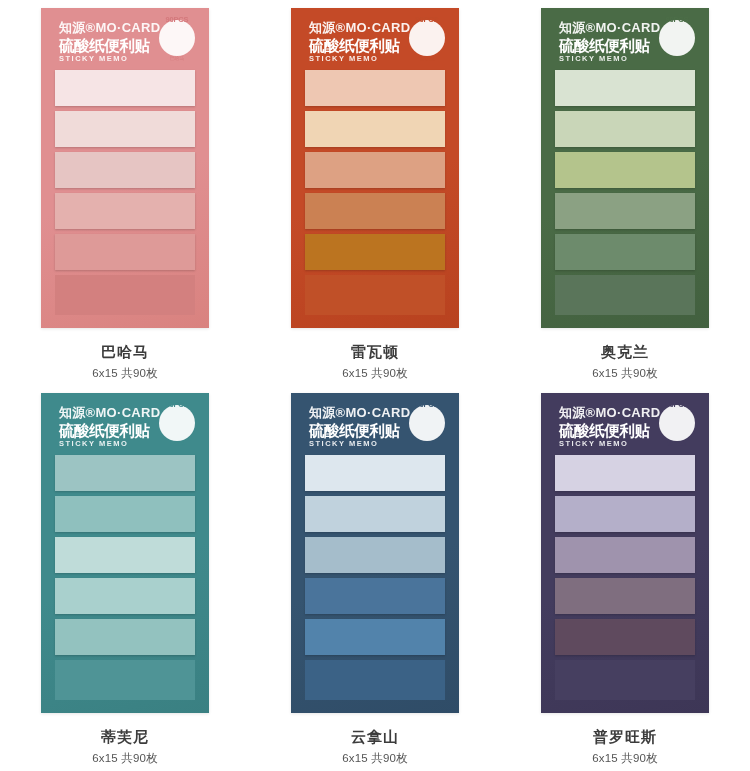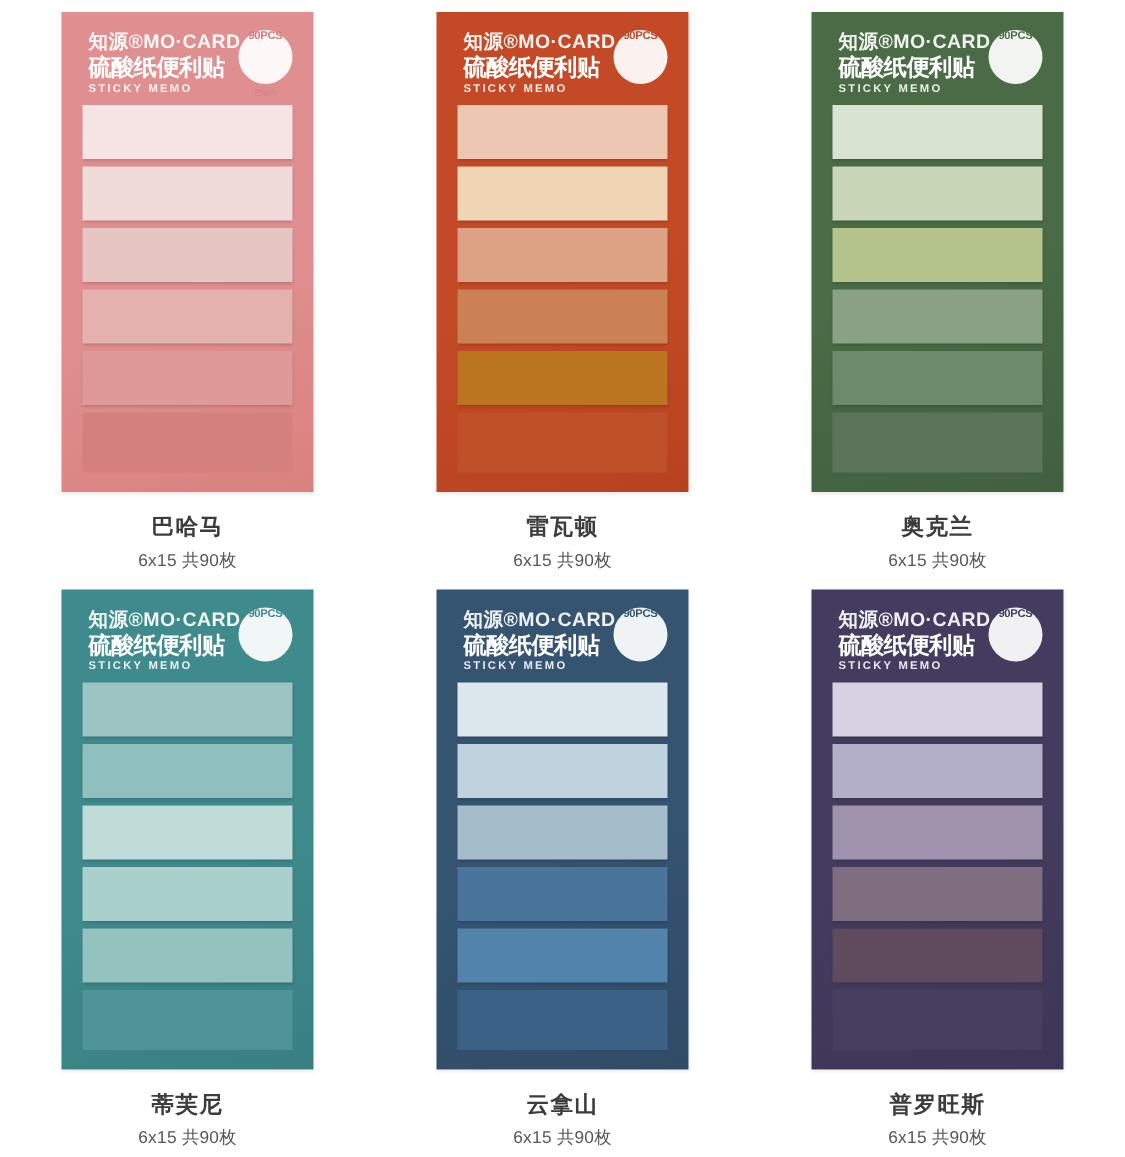--- a/index.html
+++ b/index.html
@@ -76,20 +76,21 @@
     position: absolute;
     top: 12px;
     right: 14px;
     width: 36px;
     height: 36px;
     border-radius: 50%;
     background: rgba(255,255,255,0.93);
     display: flex;
     flex-direction: column;
     align-items: center;
+    justify-content: center;
     line-height: 1;
     gap: 31px;
   }
 
   .pcs-badge .pcs-num {
     font-size: 7.5px;
     font-weight: bold;
     letter-spacing: -0.2px;
   }
 

